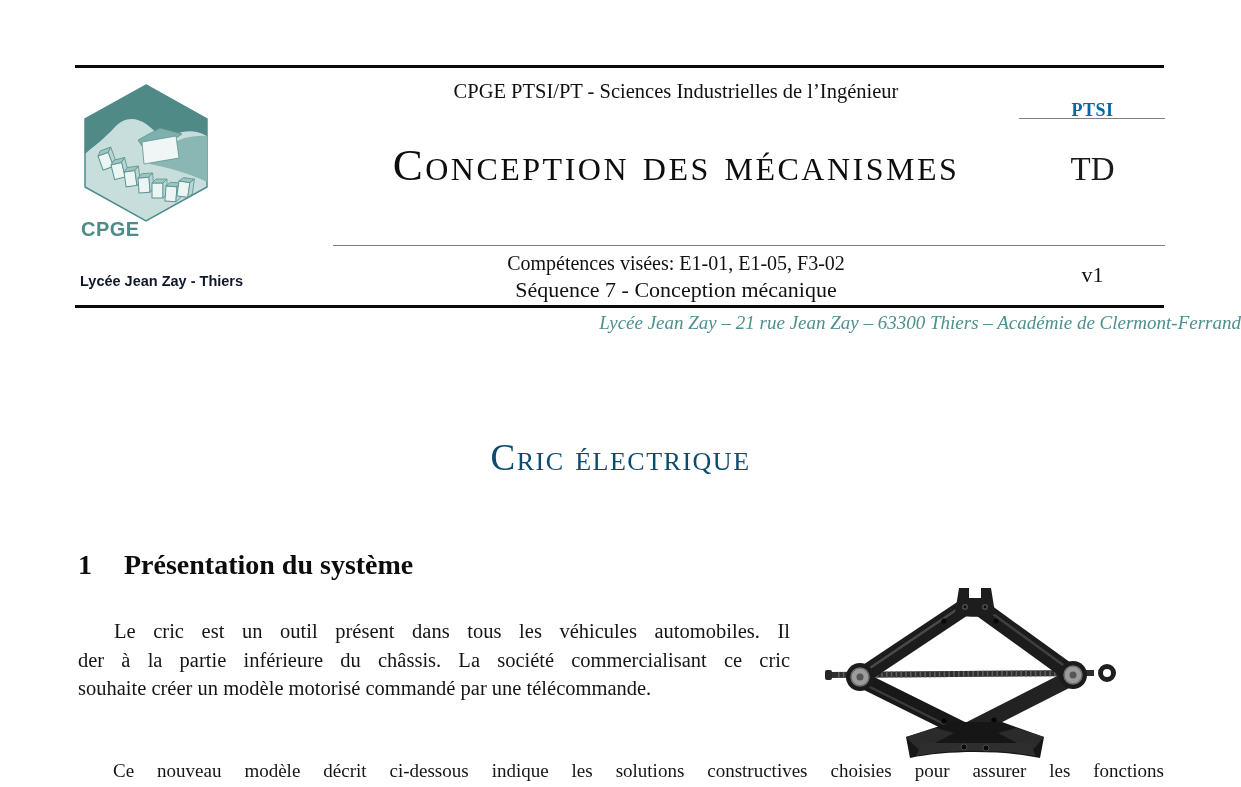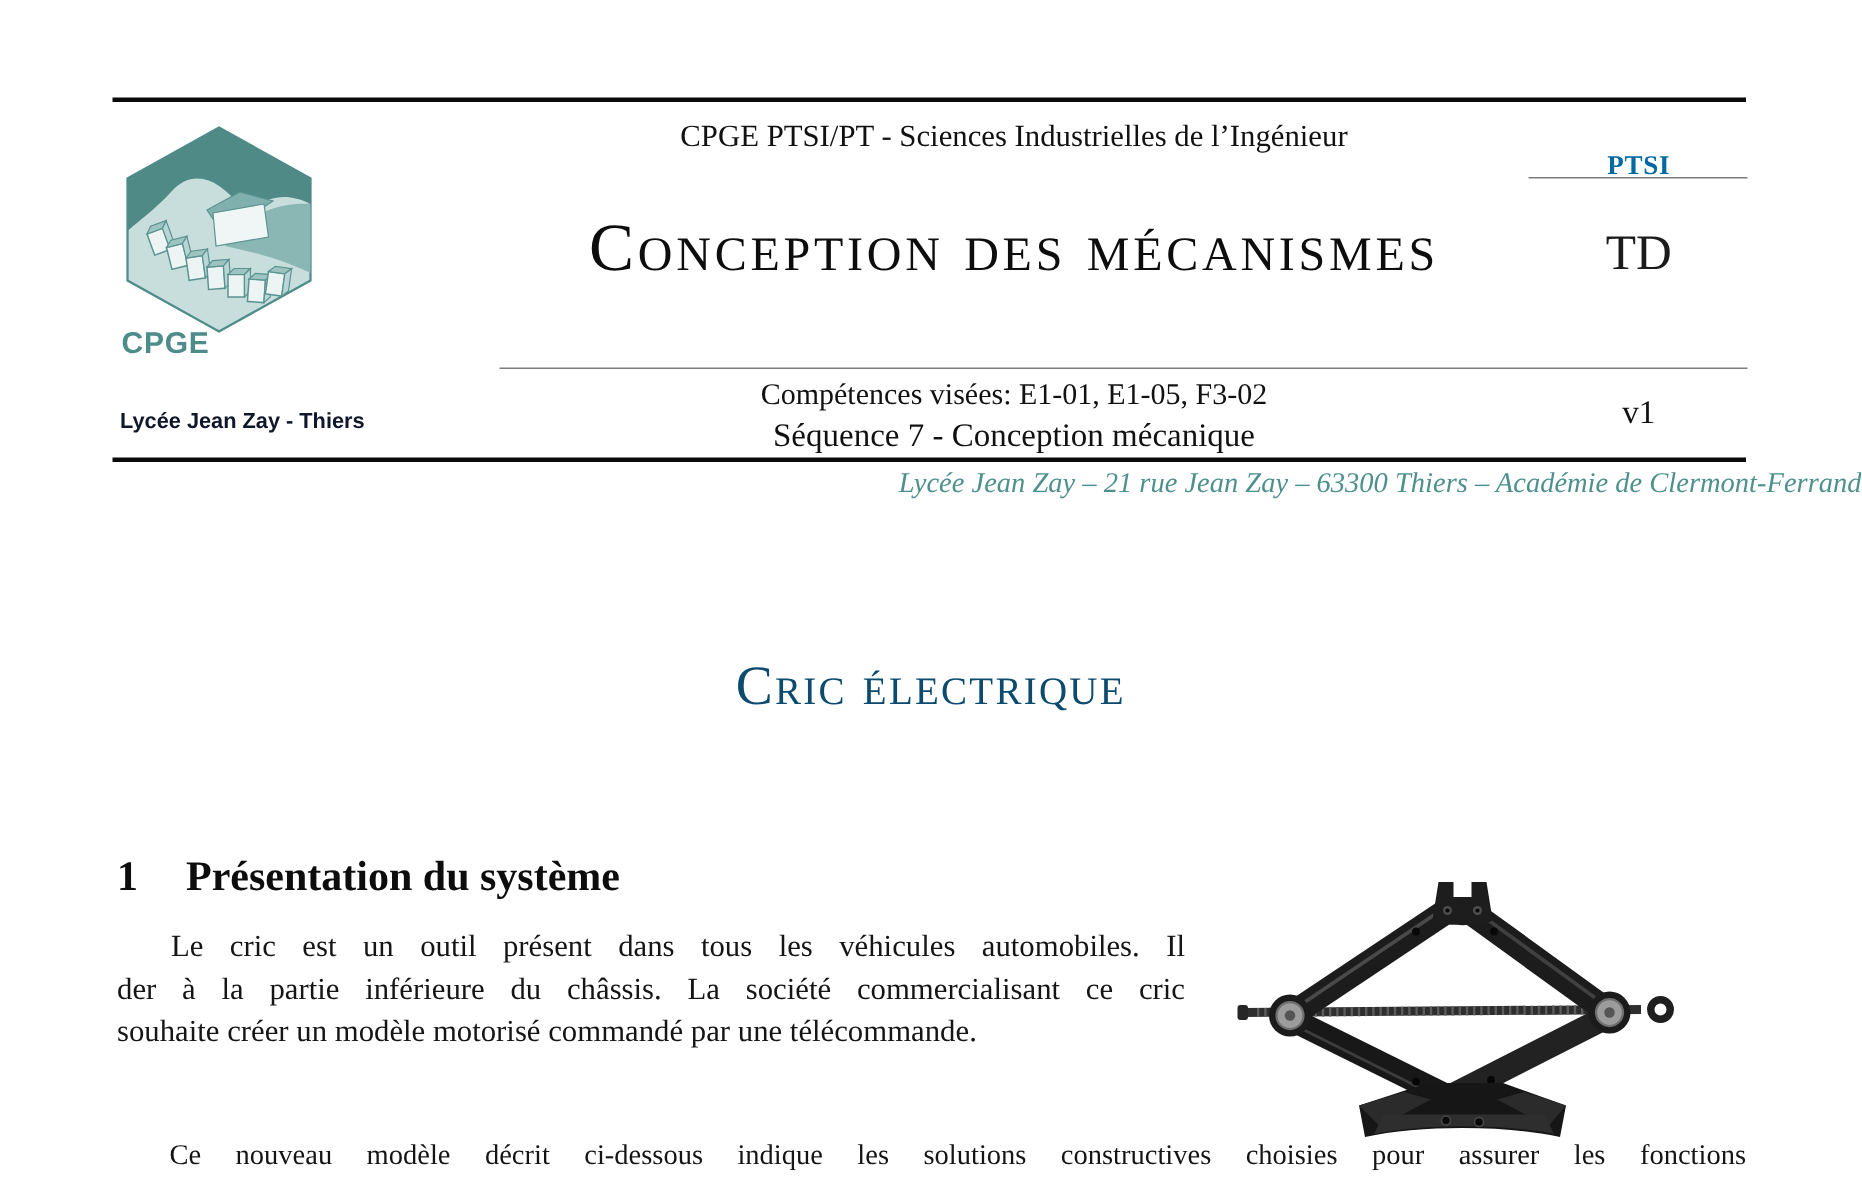--- a/index.html
+++ b/index.html
@@ -38,21 +38,21 @@
                 font-weight:bold; color:#0369a1; letter-spacing:0.5px;margin-top:19px; }
   .hdr-doctype{ left:1020px; top:151px; width:145px; text-align:center; font-size:33px; color:#1b1b1b; }
   .hdr-version{ left:1020px; top:262px; width:145px; text-align:center; font-size:22px; }
 
   .address { left:0; top:312px; width:1241px; text-align:right; font-style:italic;
              font-size:19px; color:#4e908d; }
 
   .doc-title { left:0; top:424px; width:1241px; text-align:center; font-size:37px;
                font-variant:small-caps; letter-spacing:1.5px; color:#0c4a6e;margin-top:12px; }
 
-  .section-heading { left:78px; top:549px; font-size:28px; font-weight:bold; color:#0d0d0d;margin-top:20px; }
+  .section-heading { left:78px; top:549px; font-size:28px; font-weight:bold; color:#0d0d0d; }
   .sec-num { display:inline-block; margin-right:32px; }
 
   .para1 { left:78px; top:617px; width:712px; font-size:20.5px; color:#151515; }
   .pline { line-height:28.6px; text-align:justify; text-align-last:justify; white-space:nowrap; }
   .pline.pl-first { padding-left:36px; }
   .pline.pl-last  { text-align-last:left; }
 
   .para2 { left:78px; top:756px; width:1086px; font-size:19px; color:#151515;
            line-height:29px; text-align:justify; text-align-last:justify;
            text-indent:35px; white-space:nowrap; }

